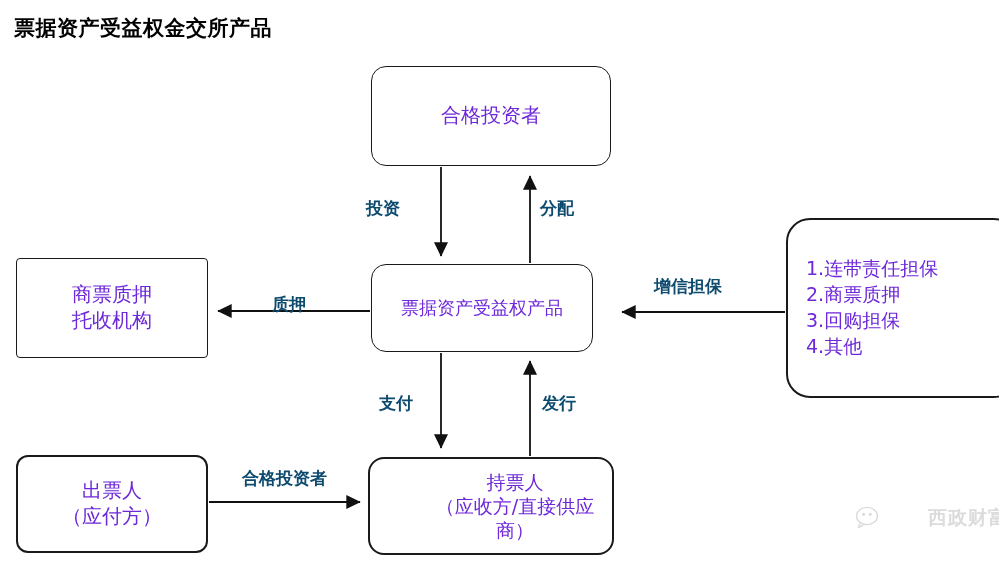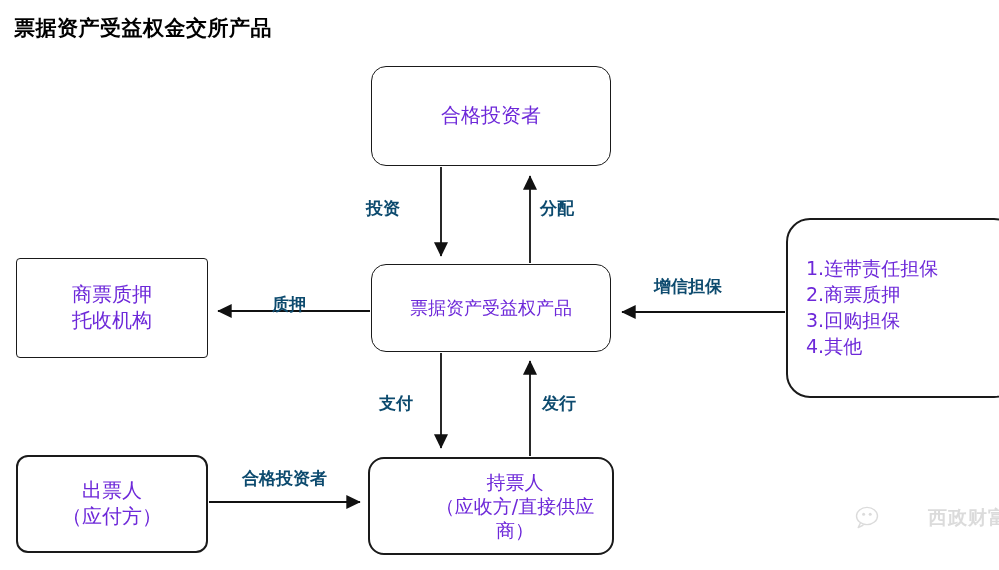--- a/index.html
+++ b/index.html
@@ -56,21 +56,21 @@
   .node-text {
     white-space: pre-line;
   }
 
   #node-investor {
     left: 371px; top: 66px; width: 240px; height: 100px;
     border-radius: 15px;
     font-size: 20px;
   }
   #node-product {
-    left: 371px; top: 264px; width: 240px; height: 88px;
+    left: 371px; top: 264px; width: 222px; height: 88px;
     border-radius: 15px;
     font-size: 18px;
   }
   #node-custody {
     left: 16px; top: 258px; width: 192px; height: 100px;
     border-radius: 4px;
     font-size: 20px;
   }
   #node-credit {
     left: 786px; top: 218px; width: 232px; height: 180px;

